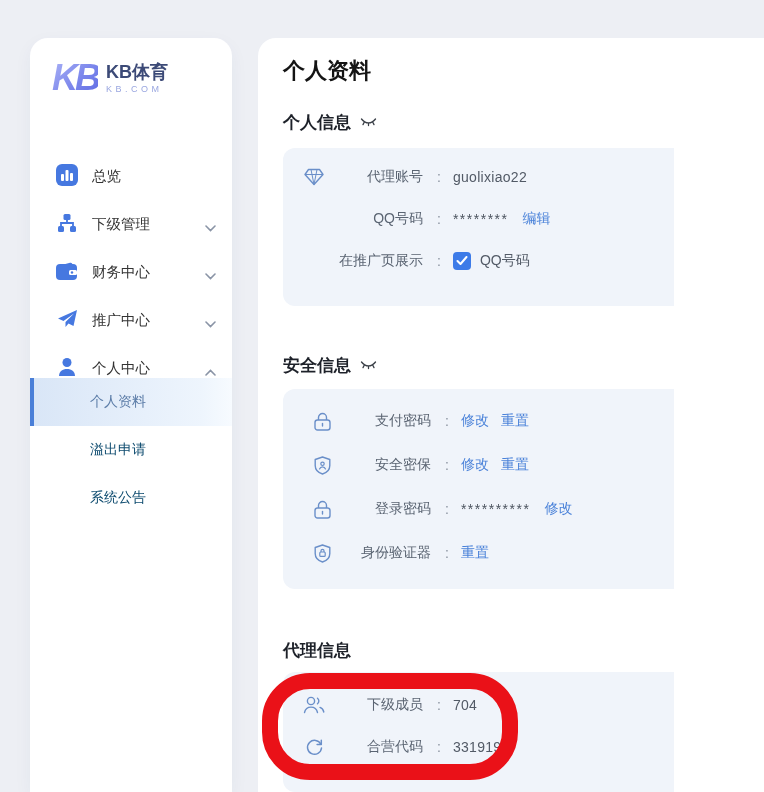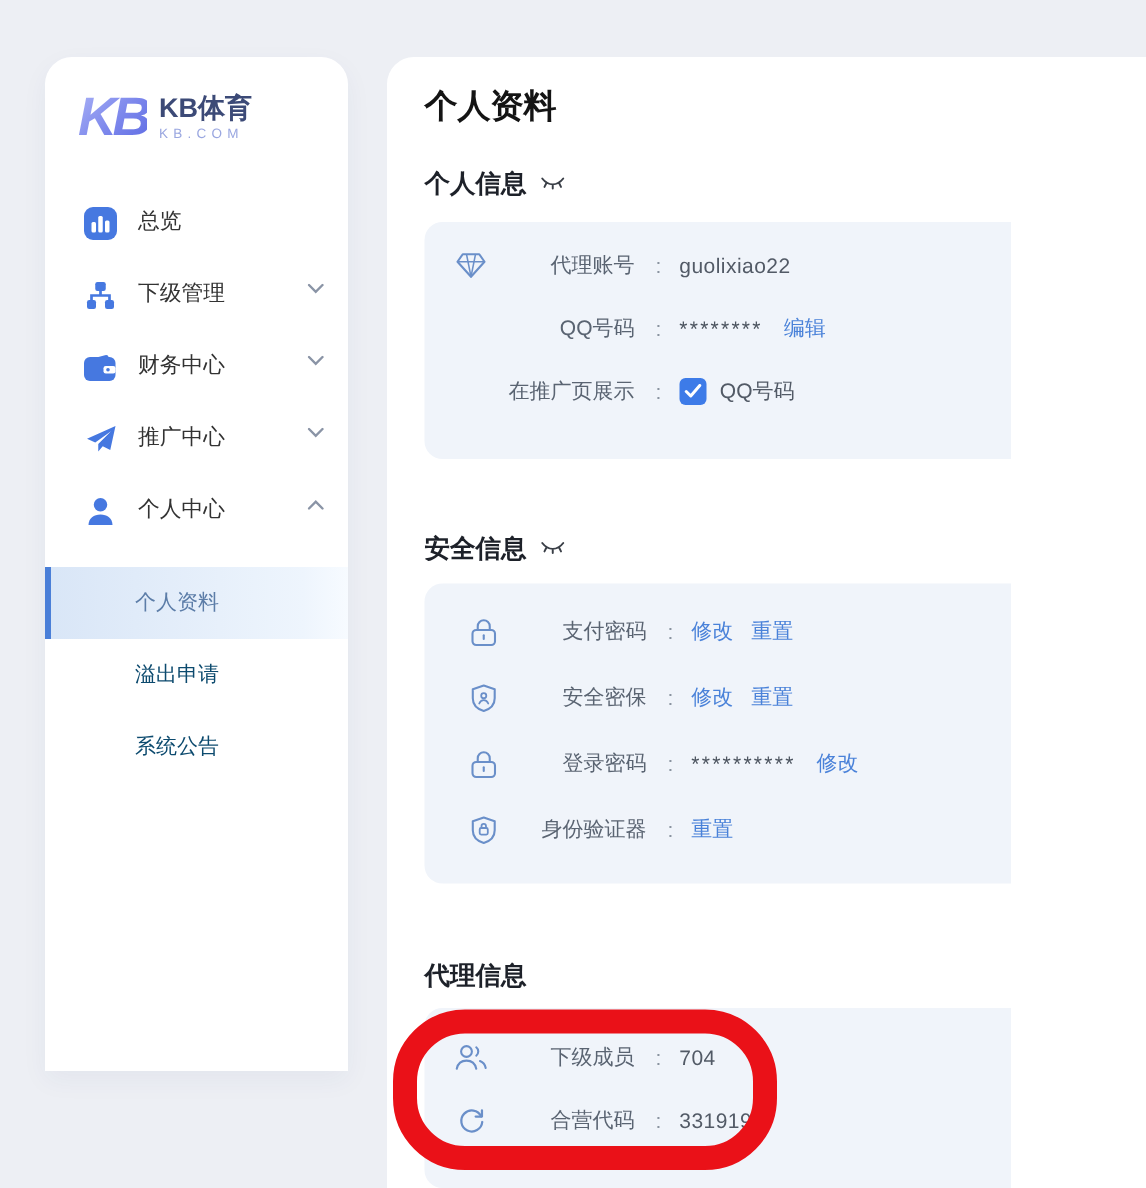--- a/index.html
+++ b/index.html
@@ -1,37 +1,37 @@
 <!DOCTYPE html>
 <html><head>
 <meta charset="utf-8">
 <style>
   * { margin:0; padding:0; box-sizing:border-box; }
   html,body { width:764px; height:792px; overflow:hidden; }
   body { font-family:"Liberation Sans","DejaVu Sans",sans-serif; background:#edeff4; position:relative; }
 
   
   .sidebar {
-    position:absolute; left:30px; top:38px; width:202px; height:676px;
+    position:absolute; left:30px; top:38px; width:202px; height:754px;
     background:#ffffff; border-radius:18px 18px 0 0;
     box-shadow:0 6px 18px rgba(40,60,110,.05);
   }
   .logo { display:flex; align-items:center; padding:22px 0 0 22px; }
   .logo-mark {
     font-size:36px; font-weight:bold; font-style:italic; letter-spacing:-3px;
     background:linear-gradient(135deg,#a9b1f6 0%,#7d88ec 55%,#5f6ce4 100%);
     -webkit-background-clip:text; background-clip:text; color:transparent; line-height:1;
   }
   .logo-text { margin-left:8px; }
   .logo-title { font-size:18px; font-weight:bold; color:#3c4a77; line-height:1.15; }
   .logo-sub { font-size:9px; letter-spacing:3.5px; color:#9aa7e0; margin-top:2px; }
 
   .nav { margin-top:42px; }
   .nav-item {
-    height:48px; display:flex; align-items:flex-start;
+    height:48px; display:flex; align-items:flex-end;
     padding:0 16px 0 26px; cursor:pointer; color:#333;
   }
   .nav-icon { width:22px; height:22px; display:flex; align-items:center; justify-content:center; flex:none; }
   .nav-label { font-size:14.5px; margin-left:14px; flex:1; }
   .chev { width:12px; height:12px; flex:none; display:flex; align-items:center; justify-content:center; }
 
   .subnav-item {
     height:48px; display:flex; align-items:center;
     padding-left:60px; font-size:14px; color:#0c4a6e; cursor:pointer;
   }

